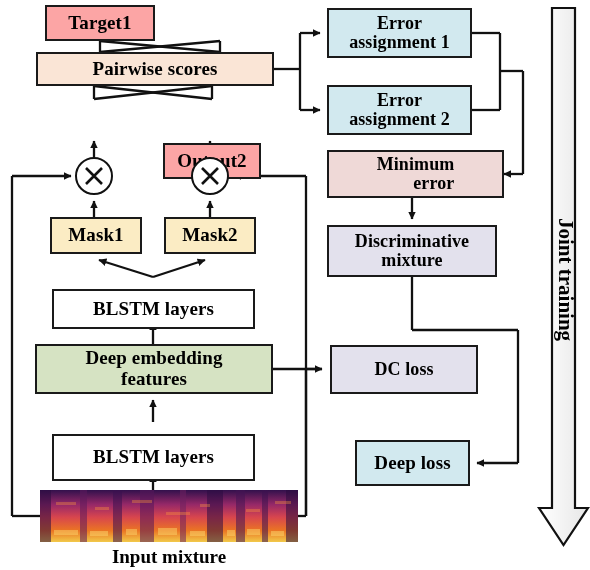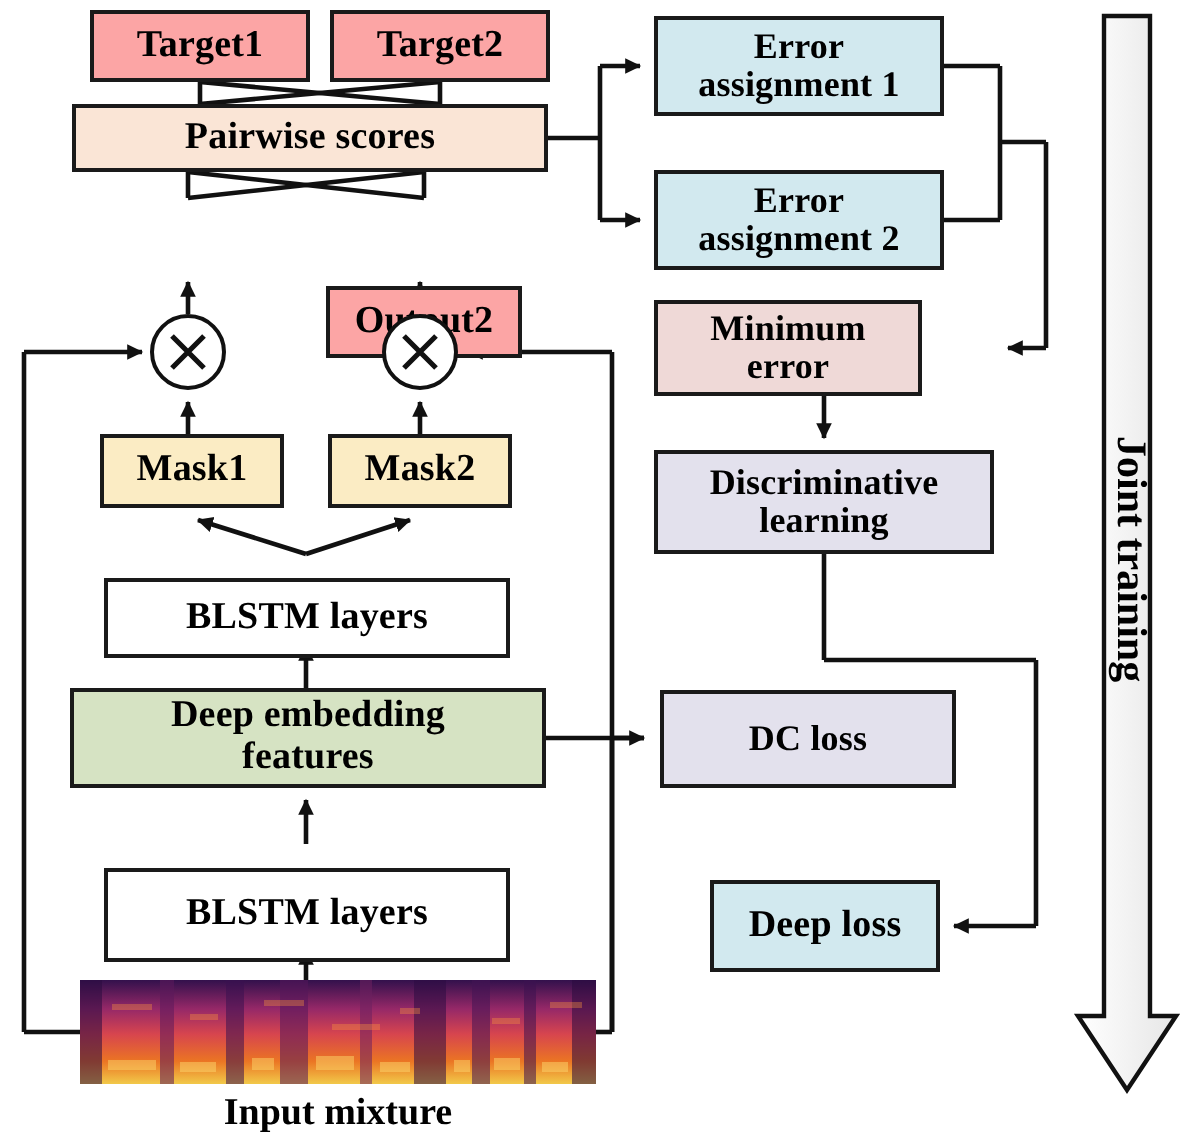--- a/index.html
+++ b/index.html
@@ -154,23 +154,20 @@
     </g>
 
     <g>
       <path d="M552,8 L575,8 L575,508 L588,508 L563.5,545 L539,508 L552,508 Z" fill="url(#jtGrad)" stroke="#111" stroke-width="2.2" stroke-linejoin="miter"></path>
     </g>
   </svg>
 
   <div class="node fill-gray" style="left:45px;  top:5px;   width:110px; height:36px; font-size:19px;">
       <span>Target1</span>
     </div>
-  <div class="node fill-gray" style="left:165px; top:5px;   width:110px; height:36px; font-size:19px;">
-      <span>Target2</span>
-    </div>
   <div class="node fill-peach" style="left:36px;  top:52px;  width:238px; height:34px; font-size:19px;">
       <span>Pairwise scores</span>
     </div>
   <div class="node fill-gray" style="left:163px; top:99px;  width:98px;  height:36px; font-size:19px;margin-top:44px;">
       <span>Output2</span>
     </div>
   <div class="node fill-yellow" style="left:50px;  top:217px; width:92px;  height:37px; font-size:19px;">
       <span>Mask1</span>
     </div>
   <div class="node fill-yellow" style="left:164px; top:217px; width:92px;  height:37px; font-size:19px;">
@@ -182,24 +179,24 @@
   <div class="node fill-green" style="left:35px;  top:344px; width:238px; height:50px; font-size:19px; white-space:pre-line;"><span style="white-space:pre-line;">Deep embedding
 features</span></div>
   <div class="node fill-white" style="left:52px;  top:422px; width:203px; height:47px; font-size:19px;">
       <span>BLSTM layers</span>
     </div>
 
   <div class="node fill-cyan" style="left:327px; top:8px;   width:145px; height:50px; font-size:18px; white-space:pre-line;"><span style="white-space:pre-line;">Error
 assignment 1</span></div>
   <div class="node fill-cyan" style="left:327px; top:85px;  width:145px; height:50px; font-size:18px; white-space:pre-line;"><span style="white-space:pre-line;">Error
 assignment 2</span></div>
-  <div class="node fill-pink" style="left:327px; top:150px; width:134px; height:48px; font-size:18px; white-space:pre-line;"><span style="white-space:pre-line;">Minimum
+  <div class="node fill-pink" style="left:327px; top:150px; width:177px; height:48px; font-size:18px; white-space:pre-line;text-align:right;"><span style="white-space:pre-line;">Minimum
 error</span></div>
   <div class="node fill-lav" style="left:327px; top:225px; width:170px; height:52px; font-size:18px; white-space:pre-line;"><span style="white-space:pre-line;">Discriminative
-learning</span></div>
+mixture</span></div>
   <div class="node fill-lav" style="left:330px; top:345px; width:148px; height:49px; font-size:18px;">
       <span>DC loss</span>
     </div>
   <div class="node fill-cyan" style="left:355px; top:440px; width:115px; height:46px; font-size:19px;">
       <span>Deep loss</span>
     </div>
 
   <div class="mulcircle" style="left:75px; top:157px; width:38px; height:38px;">
     <svg width="34" height="34" viewBox="0 0 34 34">
       <path d="M9,9 L25,25 M25,9 L9,25" stroke="#111" stroke-width="2.6" fill="none"></path>

